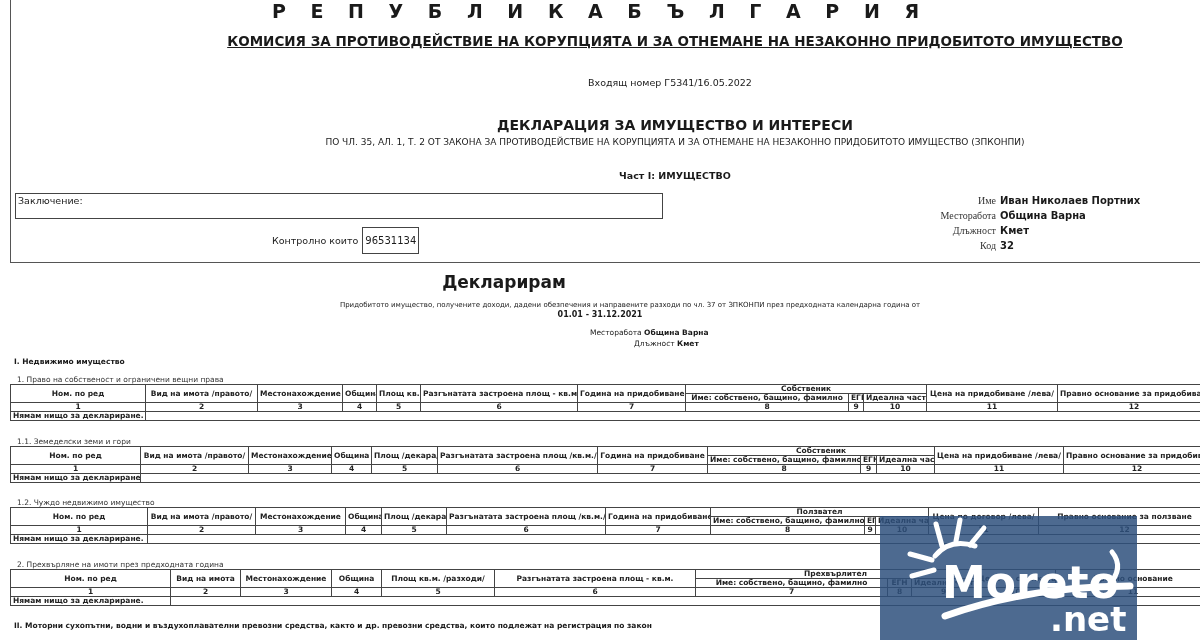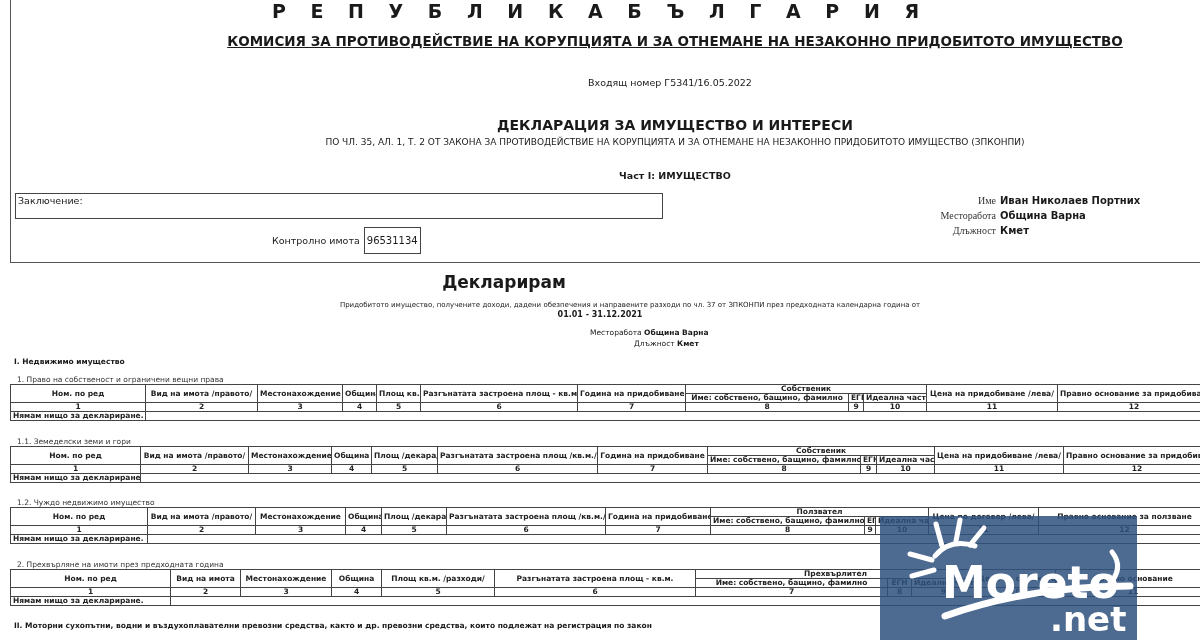--- a/index.html
+++ b/index.html
@@ -90,36 +90,40 @@
 <div class="republic">Р Е П У Б Л И К А   Б Ъ Л Г А Р И Я</div>
 <div class="commission">КОМИСИЯ ЗА ПРОТИВОДЕЙСТВИЕ НА КОРУПЦИЯТА И ЗА ОТНЕМАНЕ НА НЕЗАКОННО ПРИДОБИТОТО ИМУЩЕСТВО</div>
 <div class="incoming">Входящ номер Г5341/16.05.2022</div>
 <div class="decl-title">ДЕКЛАРАЦИЯ ЗА ИМУЩЕСТВО И ИНТЕРЕСИ</div>
 <div class="decl-sub">ПО ЧЛ. 35, АЛ. 1, Т. 2 ОТ ЗАКОНА ЗА ПРОТИВОДЕЙСТВИЕ НА КОРУПЦИЯТА И ЗА ОТНЕМАНЕ НА НЕЗАКОННО ПРИДОБИТОТО ИМУЩЕСТВО (ЗПКОНПИ)</div>
 <div class="part">Част I: ИМУЩЕСТВО</div>
 <div class="conclusion">
   <span>Заключение:</span>
 </div>
 <div class="control">
-  <span>Контролно имота</span>
+  <span>Контролно които</span>
   <span class="num">96531134</span>
 </div>
 
 <div class="ident">
   <div class="row">
     <span class="lbl">Име</span>
     <span class="val">Иван Николаев Портних</span>
   </div>
   <div class="row">
     <span class="lbl">Месторабота</span>
     <span class="val">Община Варна</span>
   </div>
   <div class="row">
     <span class="lbl">Длъжност</span>
     <span class="val">Кмет</span>
+  </div>
+  <div class="row">
+    <span class="lbl">Код</span>
+    <span class="val">32</span>
   </div>
 </div>
 
 <div class="declare">Декларирам</div>
 <div class="acquired">Придобитото имущество, получените доходи, дадени обезпечения и направените разходи по чл. 37 от ЗПКОНПИ през предходната календарна година от</div>
 <div class="period">01.01 - 31.12.2021</div>
 <div class="workplace2">
   <span>Месторабота</span>
   <b>Община Варна</b>
 </div>

